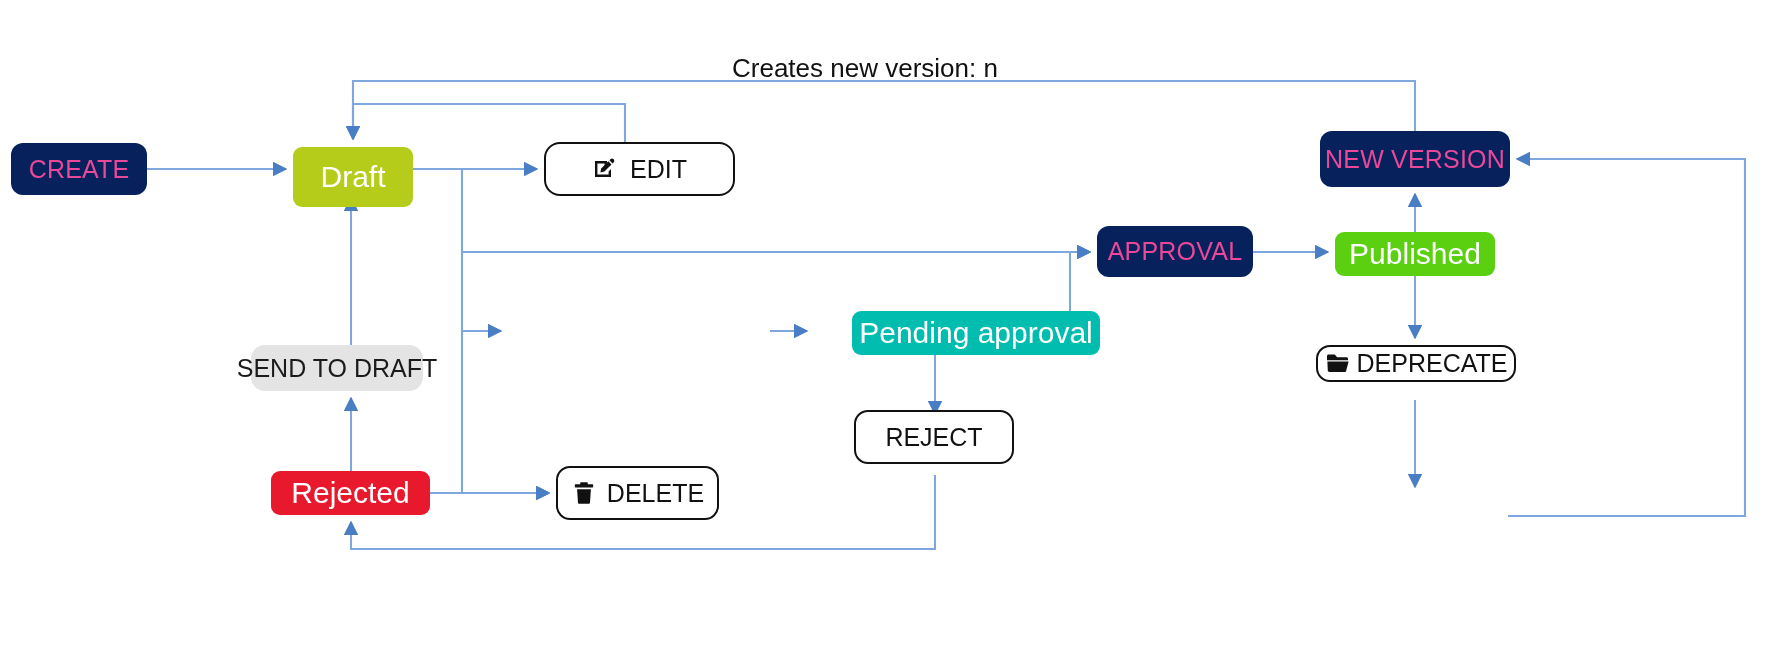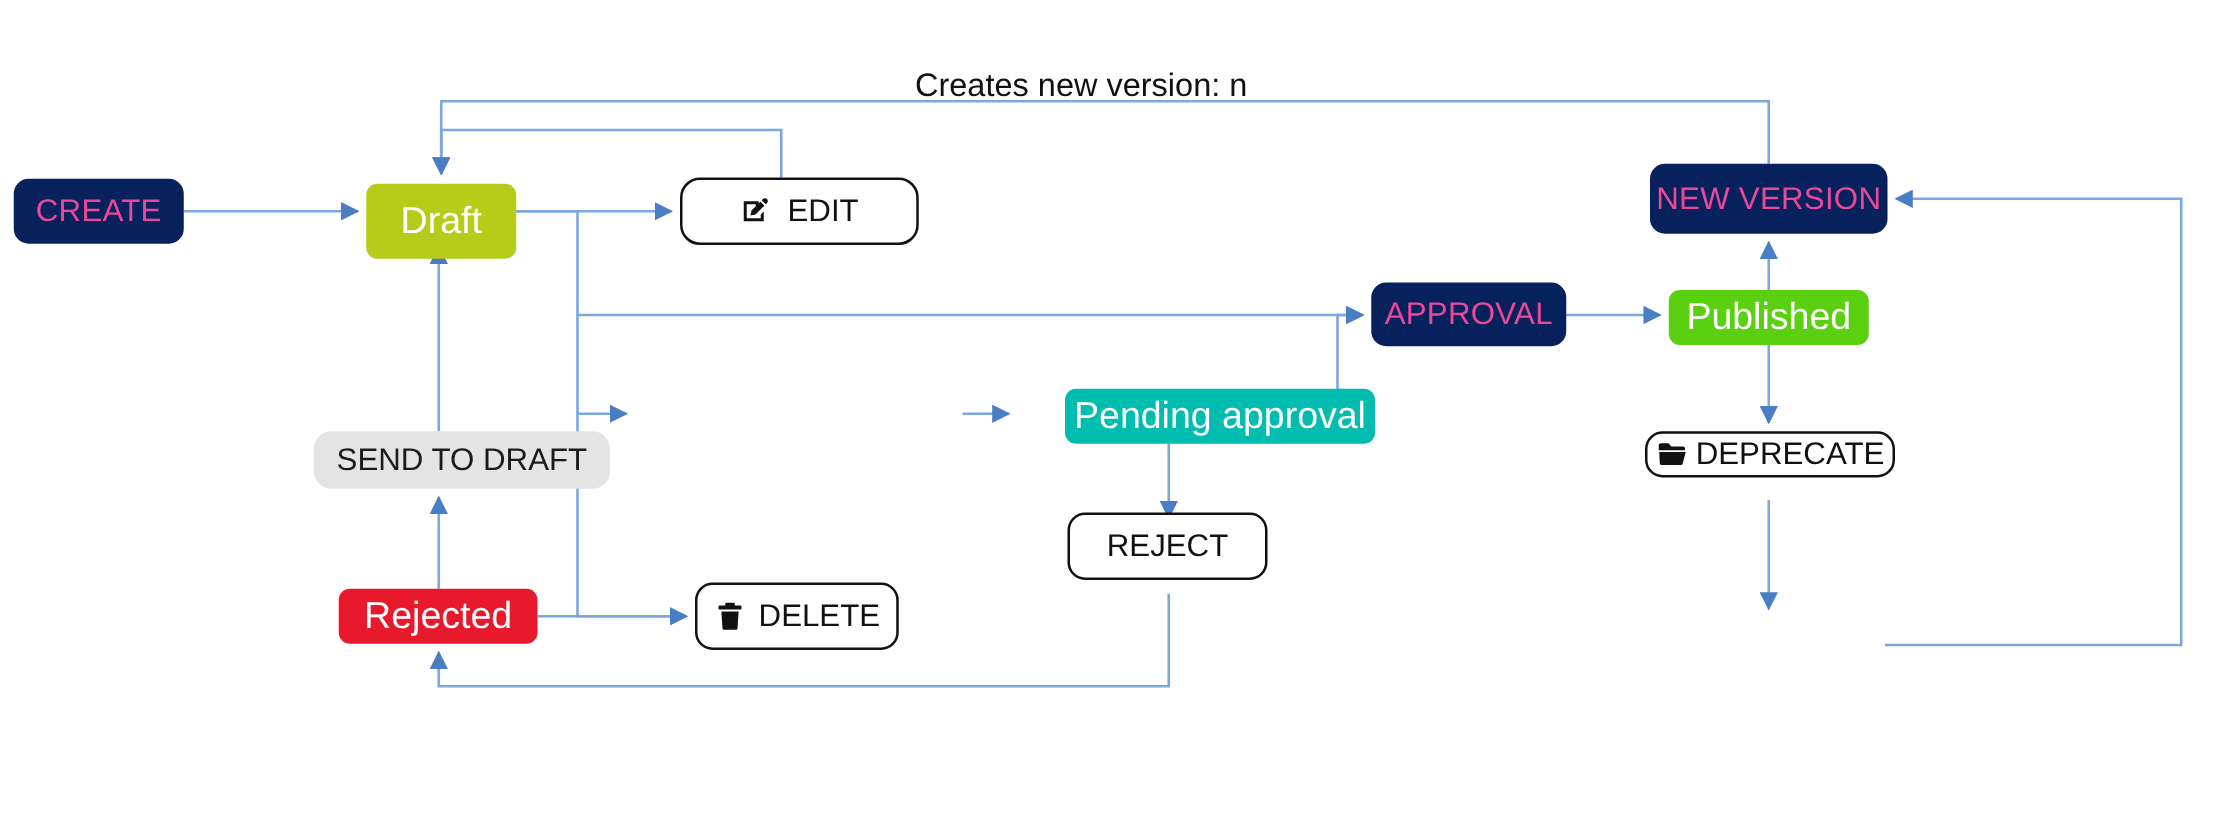--- a/index.html
+++ b/index.html
@@ -116,21 +116,21 @@
 
 
   <div class="node state" style="left:814px;top:311px;width:248px;height:44px;background:#00bdb0;margin-left:38px;">
     <span>Pending approval</span>
   </div>
 
   <div class="node action-outline" style="left:854px;top:410px;width:160px;height:54px;">
     <span>REJECT</span>
   </div>
 
-  <div class="node action-grey" style="left:251px;top:345px;width:237px;height:46px;">
+  <div class="node action-grey" style="left:251px;top:345px;width:172px;height:46px;">
     <span>SEND TO DRAFT</span>
   </div>
 
   <div class="node state" style="left:271px;top:471px;width:159px;height:44px;background:#e8192c;">
     <span>Rejected</span>
   </div>
 
   <div class="node action-outline with-icon" style="left:556px;top:466px;width:163px;height:54px;gap:10px;">
     <span class="ico">
       <svg width="20" height="24" viewBox="0 0 20 24" fill="#111111">

